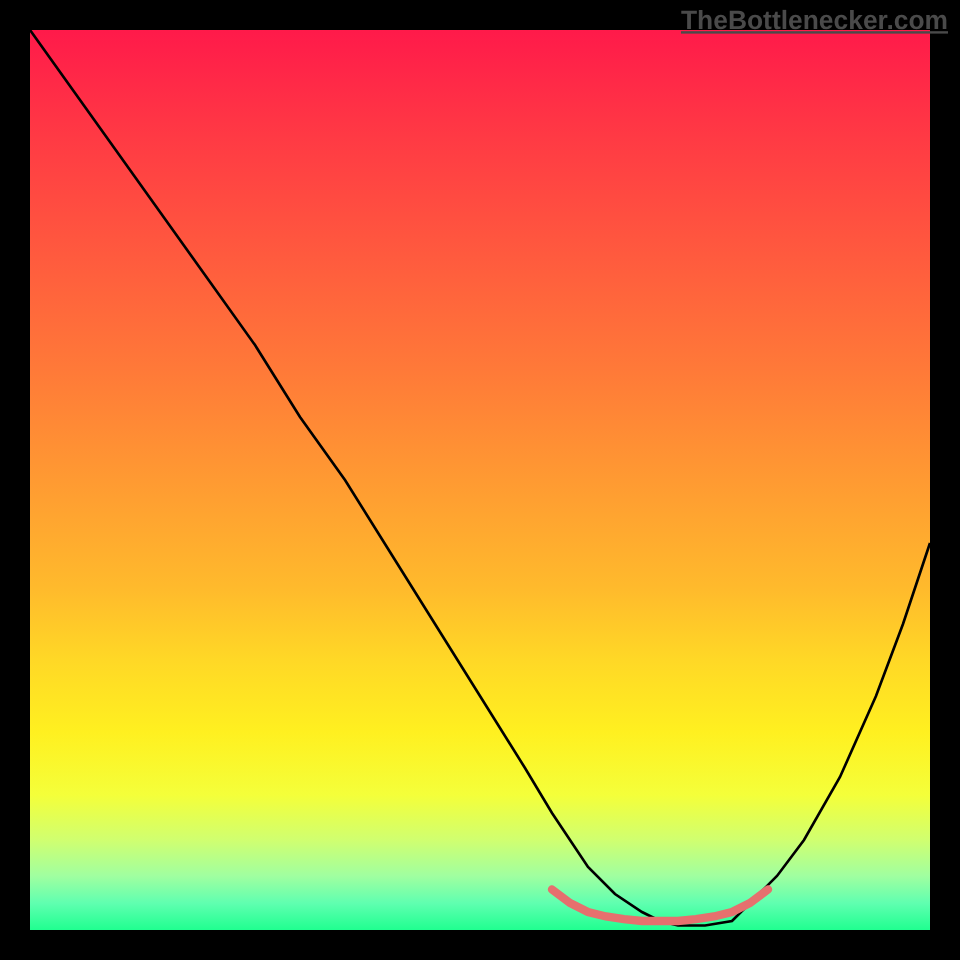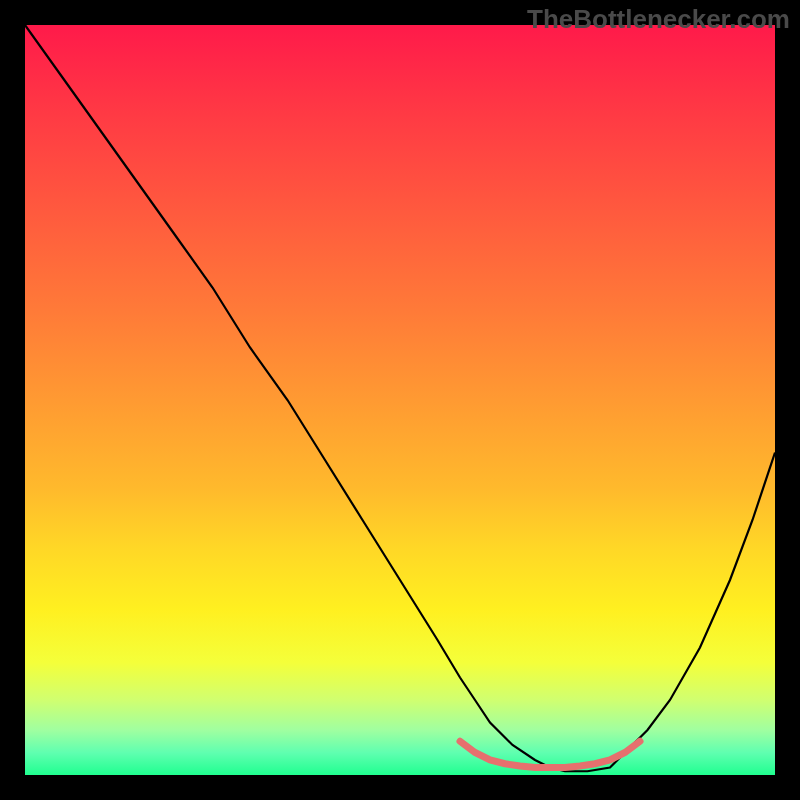--- a/index.html
+++ b/index.html
@@ -9,23 +9,24 @@
     background: #000;
     position: relative;
     overflow: hidden;
     font-family: Arial, sans-serif;
   }
   .watermark {
     position: absolute;
     top: 4px;
     right: 10px;
     color: #4a4a4a;
-    font-size: 26px;
+    font-size: 22px;
     font-weight: bold;
     z-index: 10;
+    text-decoration: underline;
   }
   .plot-area {
     position: absolute;
     left: 25px;
     top: 25px;
     width: 750px;
     height: 750px;
   }
   svg { display: block; }
 </style>

